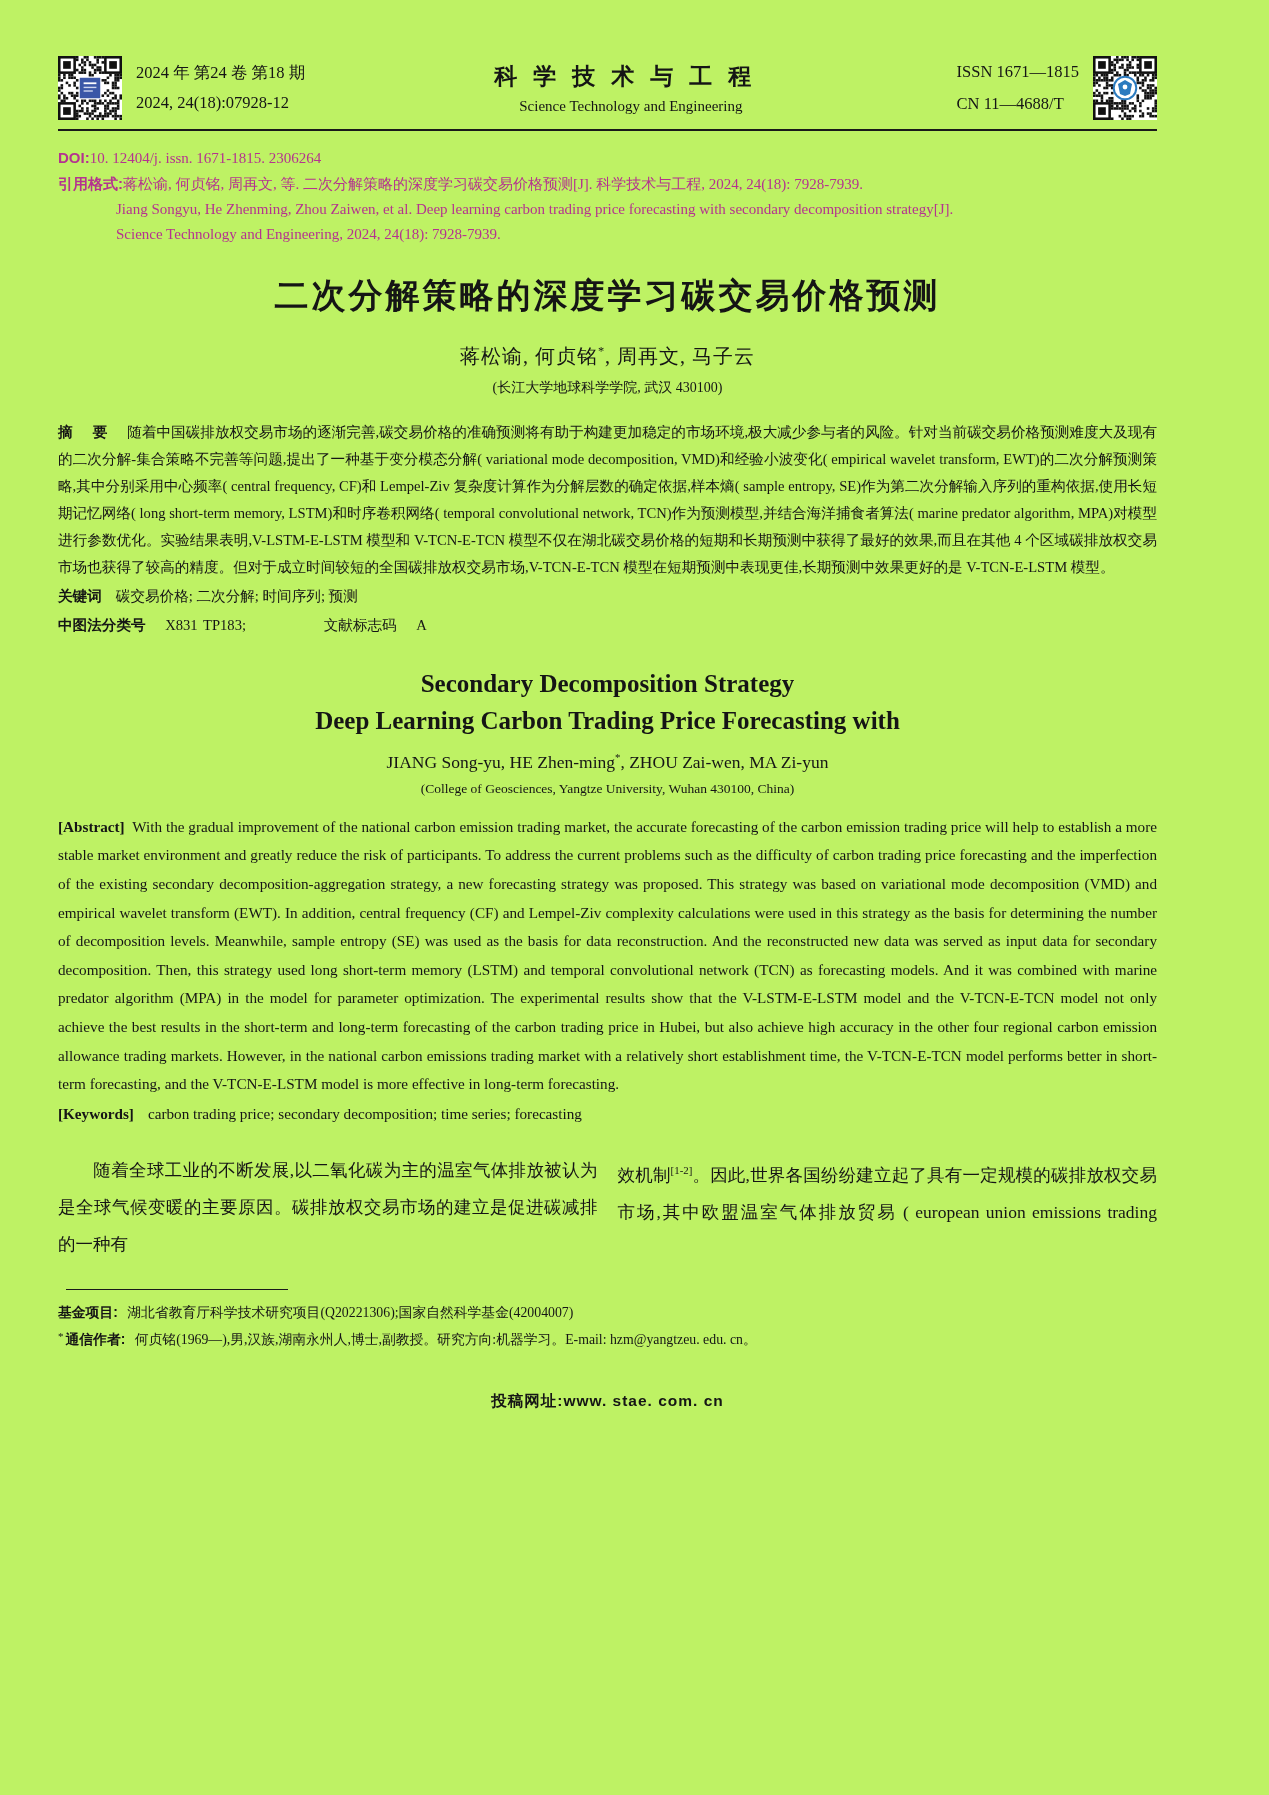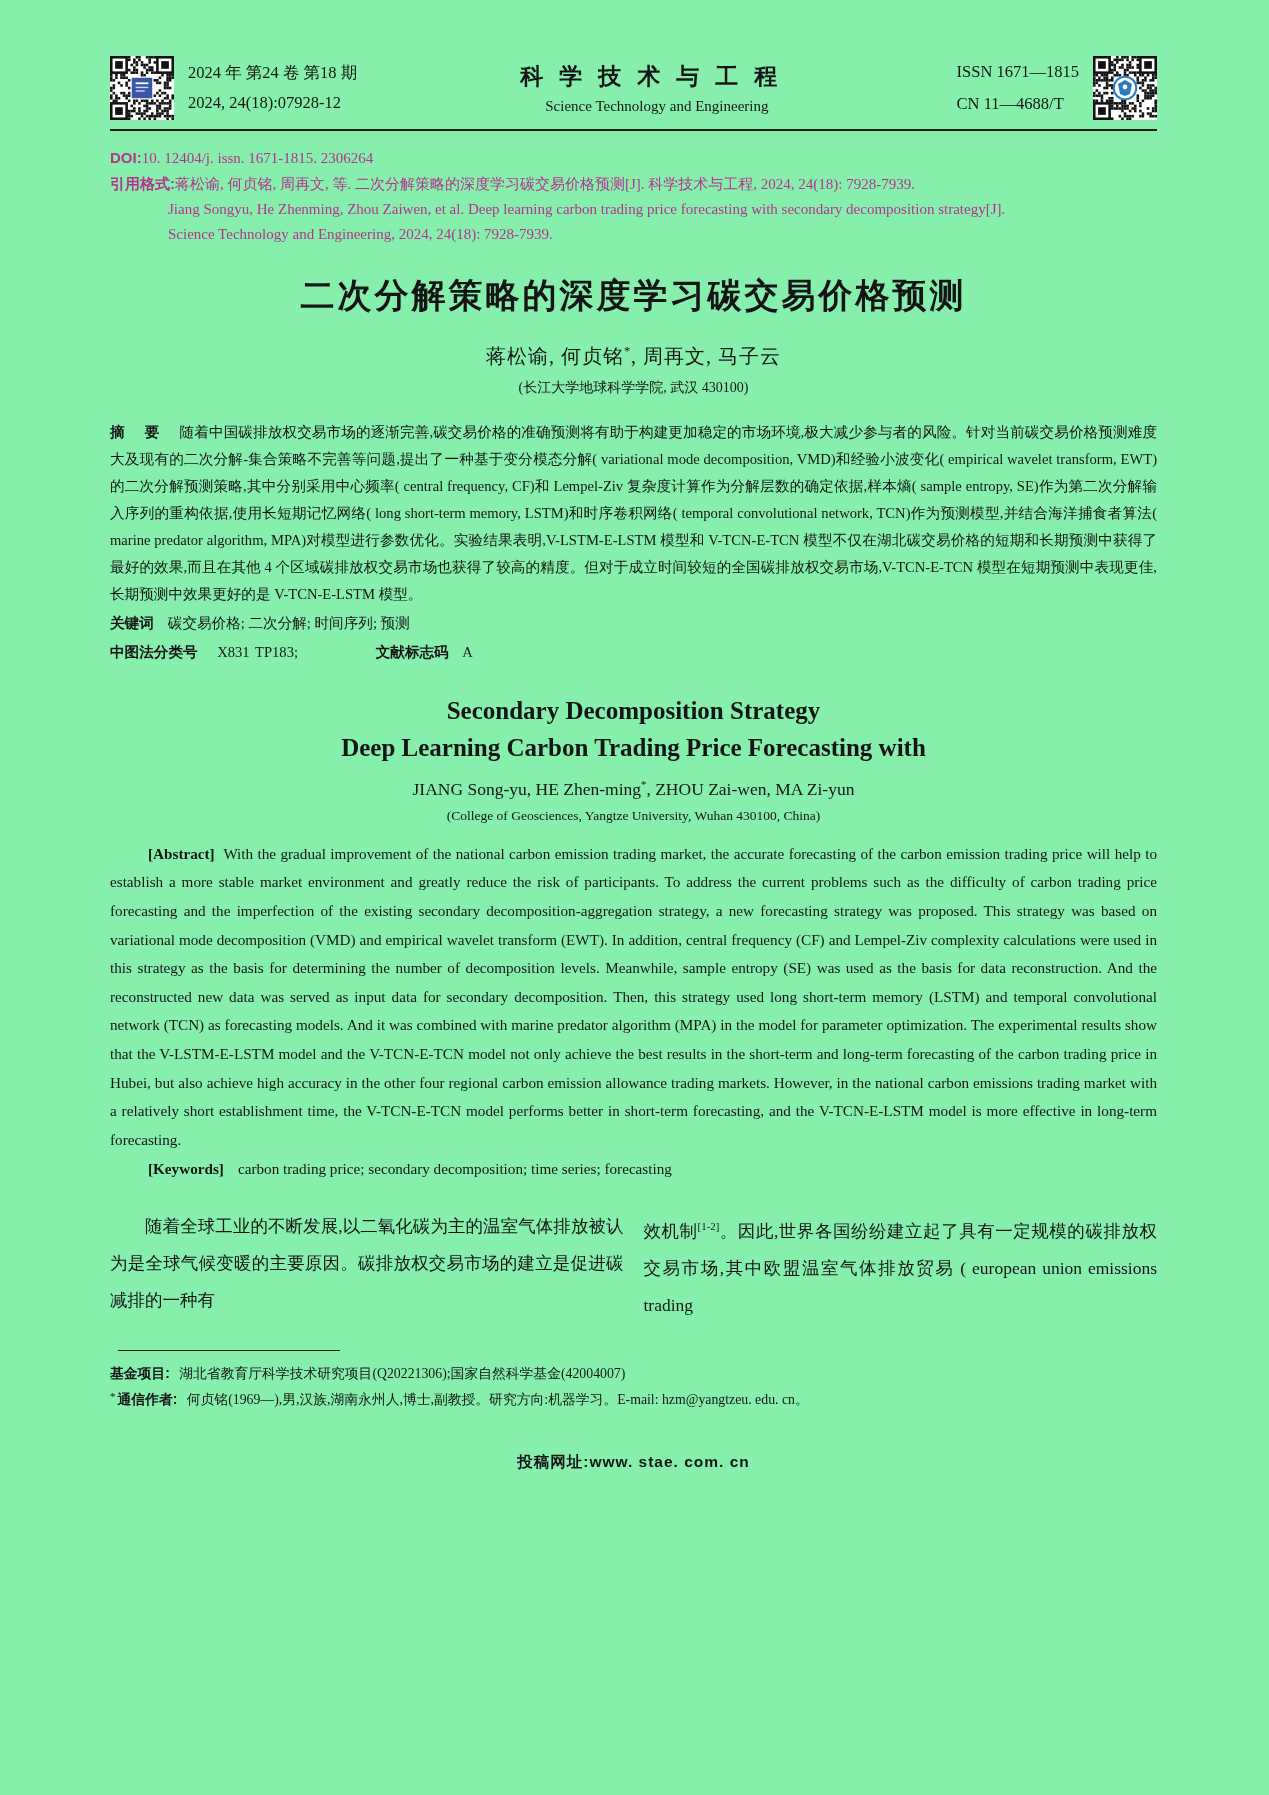--- a/index.html
+++ b/index.html
@@ -1,24 +1,24 @@
 <!DOCTYPE html>
 <html><head>
 <meta charset="utf-8">
 <style>
   html,body{margin:0;padding:0;background:#e8e8e8;}
   .page{
     position:relative;
     width:1269px;height:1795px;
     margin:0 auto;
-    background:#86efac;
+    background:#bef264;
     color:#151515;
     font-family:"Liberation Serif","DejaVu Serif",serif;
     box-sizing:border-box;
-    padding:56px 112px 0 110px;
+    padding:56px 112px 0 58px;
     overflow:hidden;
   }
   
   .header{display:flex;align-items:center;justify-content:space-between;}
   .hdr-left,.hdr-right{display:flex;align-items:center;gap:14px;}
   .issue{font-size:16.5px;line-height:30px;white-space:nowrap;}
   .jtitle{text-align:center;flex:1;}
   .jtitle-cn{font-size:23px;letter-spacing:16px;font-weight:bold;font-family:"Liberation Serif",serif;}
   .jtitle-en{font-size:15px;margin-top:6px;}
   .issn{font-size:16.5px;line-height:32px;text-align:left;white-space:nowrap;}
@@ -36,27 +36,27 @@
   sup{font-size:.62em;}
   
   .abs-cn{margin-top:22px;font-size:14.6px;line-height:27px;text-align:justify;}
   .abs-cn .lbl,.kw .lbl,.clc .lbl{font-weight:bold;font-family:"Liberation Sans",sans-serif;}
   .abs-cn .lbl{margin-right:12px;letter-spacing:8px;}
   .kw{margin-top:2px;font-size:14.6px;line-height:27px;}
   .kw .lbl{margin-right:14px;}
   .clc{margin-top:2px;font-size:14.6px;line-height:27px;}
   .clc .lbl{margin-right:16px;}
   .clc .v1{margin-right:2px;}
-  .clc .lbl2{font-weight:bold;font-family:"Liberation Sans",sans-serif;margin-left:74px;margin-right:10px;}
+  .clc .lbl2{font-weight:normal;font-family:"Liberation Sans",sans-serif;margin-left:74px;margin-right:16px;}
   
   .title-en{margin-top:26px;text-align:center;font-weight:bold;font-size:25px;line-height:37px;}
   .authors-en{margin-top:12px;text-align:center;font-size:17.5px;}
   .affil-en{margin-top:8px;text-align:center;font-size:13.5px;}
   .abs-en{margin-top:16px;font-size:15.2px;line-height:28.6px;text-align:justify;}
-  .abs-en .lbl,.kw-en .lbl{font-weight:bold;margin-left:38px;}
+  .abs-en .lbl,.kw-en .lbl{font-weight:bold;}
   .kw-en{margin-top:1px;font-size:15.2px;line-height:28.6px;}
   .kw-en .txt{margin-left:14px;}
   
   .body-cols{display:flex;gap:20px;margin-top:24px;}
   .col{flex:1;font-size:17.5px;line-height:37px;text-align:justify;}
   .col.right{text-align-last:justify;}
   .indent{display:inline-block;width:2em;}
   
   .foot-rule{border:none;border-top:1.4px solid #1a1a1a;width:222px;margin:26px 0 10px 8px;}
   .notes{font-size:13.8px;line-height:26.5px;}

